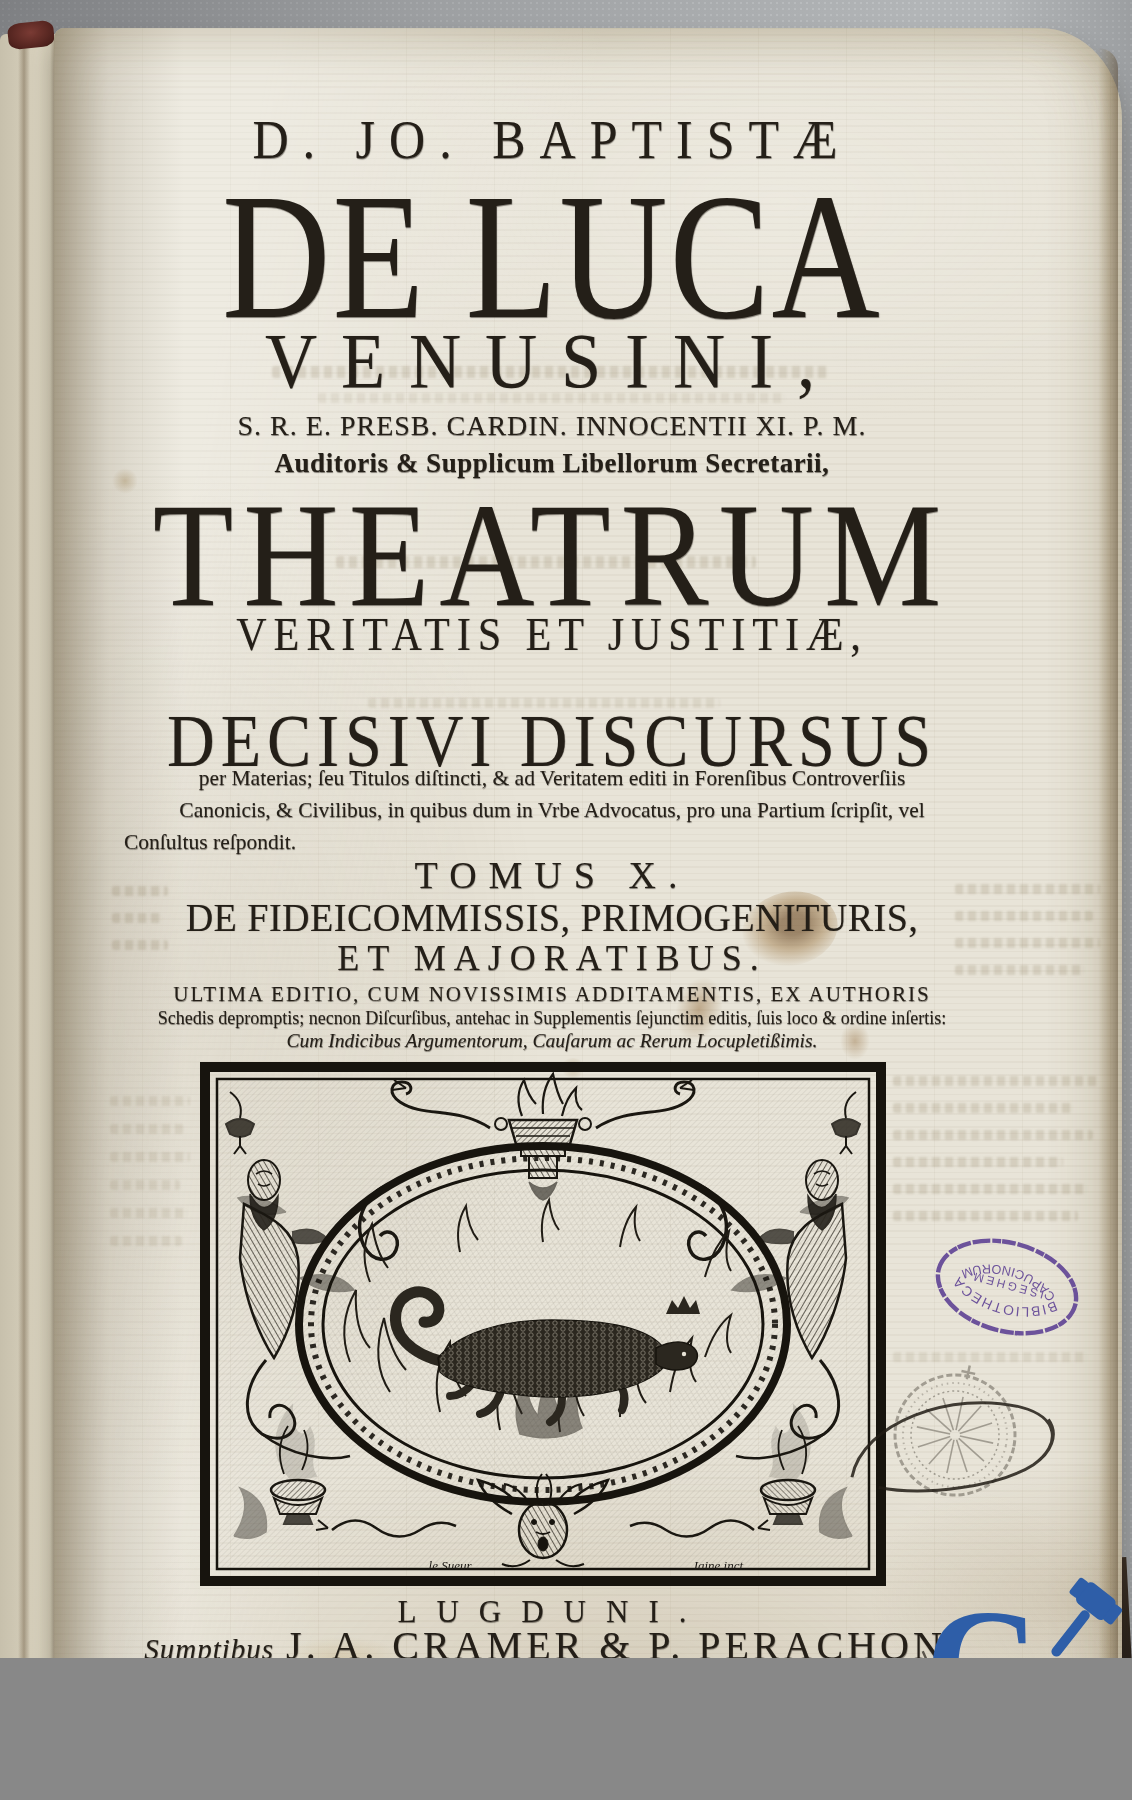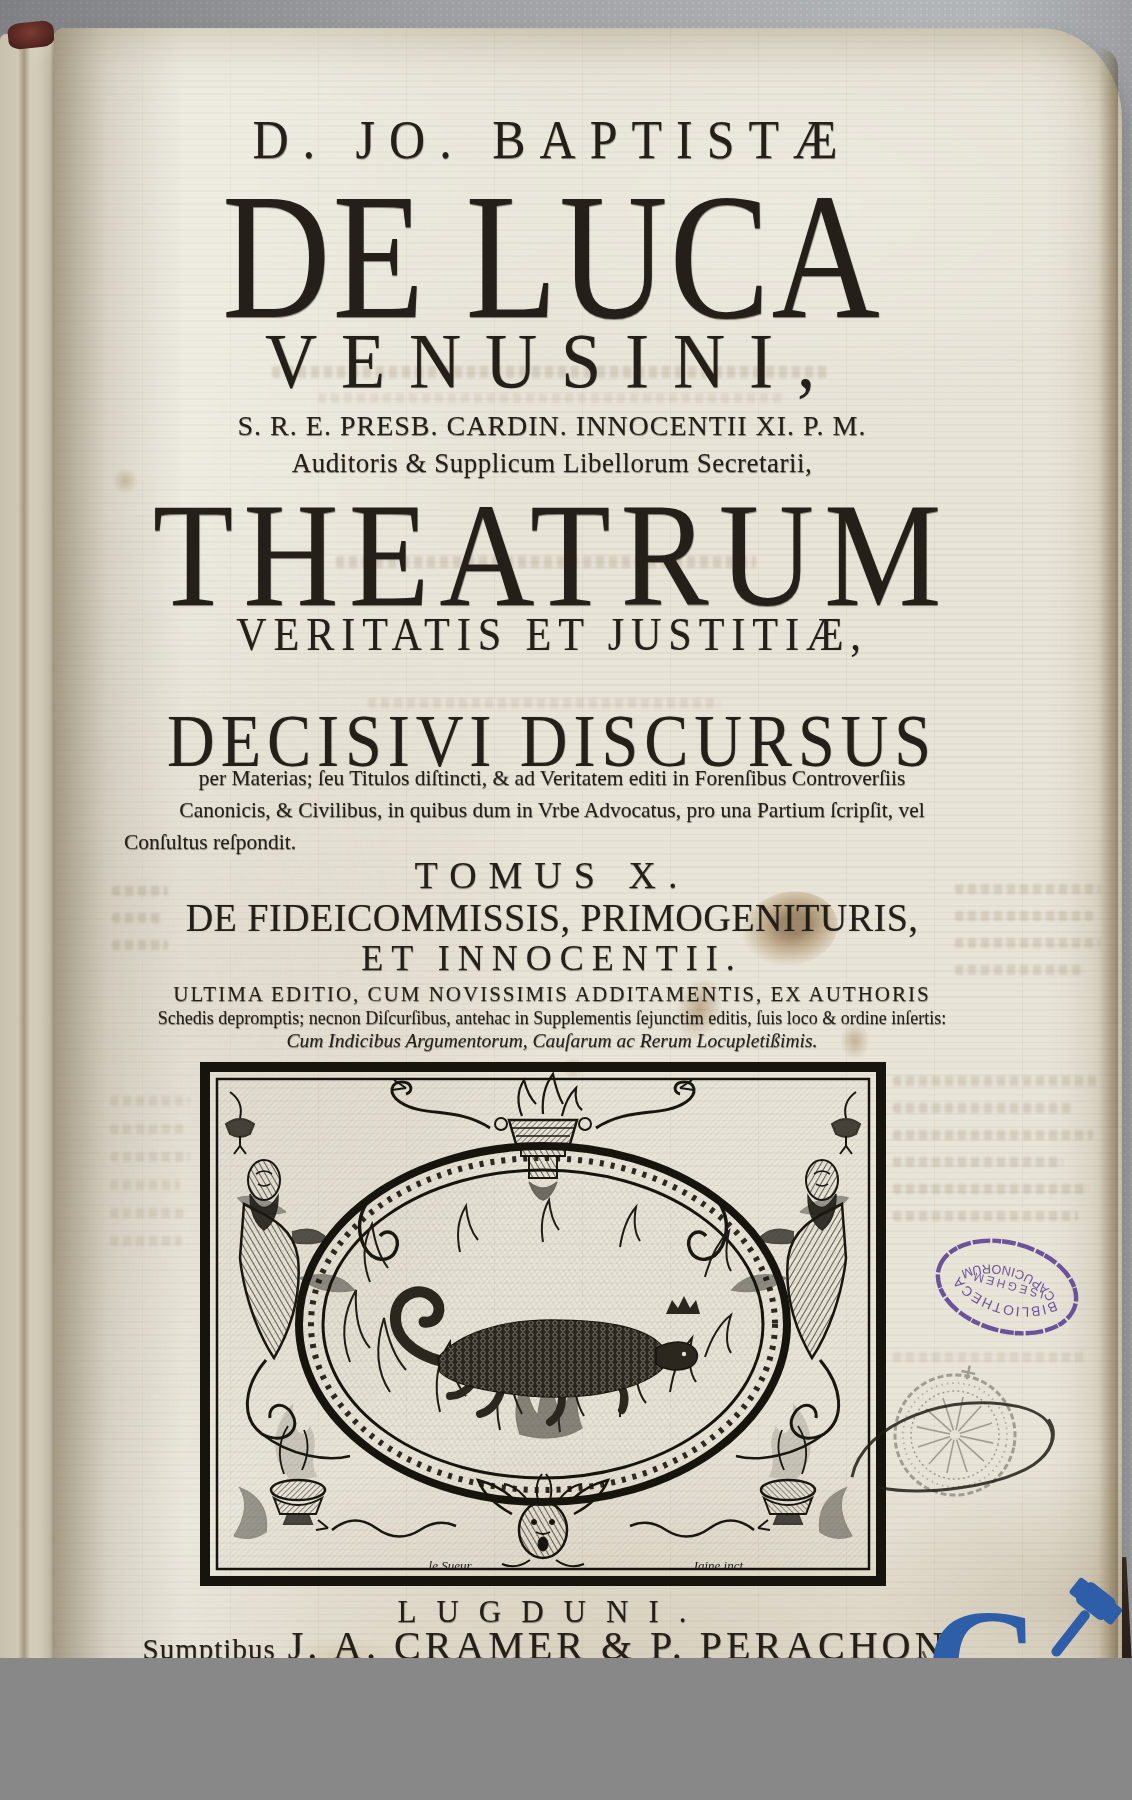--- a/index.html
+++ b/index.html
@@ -113,30 +113,30 @@
        background:radial-gradient(circle, rgba(148,118,66,.35), rgba(148,118,66,0) 70%);"></div>
   <div class="stain" style="left:560px;top:1058px;width:26px;height:20px;
        background:radial-gradient(circle, rgba(148,118,66,.3), rgba(148,118,66,0) 70%);"></div>
   <div class="stain" style="left:282px;top:1636px;width:120px;height:46px;
        background:radial-gradient(ellipse, rgba(185,155,95,.25), rgba(185,155,95,0) 70%);"></div>
 
   <div class="abs txt" style="top:112px;font-size:50px;letter-spacing:14px;transform:scaleY(1.1);transform-origin:top center;">D. JO. BAPTISTÆ</div>
   <div class="abs txt" style="top:166px;font-size:150px;letter-spacing:2px;transform:scaleY(1.2);transform-origin:top center;">DE LUCA</div>
   <div class="abs txt" style="top:322px;font-size:72px;letter-spacing:24px;transform:scaleY(1.08);transform-origin:top center;">VENUSINI,</div>
   <div class="abs txt" style="top:412px;font-size:28px;letter-spacing:1px;">S. R. E. PRESB. CARDIN. INNOCENTII XI. P. M.</div>
-  <div class="abs txt" style="top:450px;font-size:27px;font-weight:400;letter-spacing:.5px;">Auditoris &amp; Supplicum Libellorum Secretarii,</div>
+  <div class="abs txt" style="top:450px;font-size:27px;font-weight:700;letter-spacing:.5px;">Auditoris &amp; Supplicum Libellorum Secretarii,</div>
   <div class="abs txt" style="top:482px;font-size:132px;letter-spacing:10px;transform:scaleY(1.12);transform-origin:top center;">THEATRUM</div>
   <div class="abs txt" style="top:612px;font-size:42px;letter-spacing:7px;transform:scaleY(1.08);transform-origin:top center;">VERITATIS ET JUSTITIÆ,</div>
   <div class="abs txt" style="top:704px;font-size:66px;letter-spacing:6px;transform:scaleY(1.12);transform-origin:top center;">DECISIVI DISCURSUS</div>
   <div class="abs txt" style="top:768px;font-size:21.5px;">per Materias; ſeu Titulos diſtincti, &amp; ad Veritatem editi in Forenſibus Controverſiis</div>
   <div class="abs txt" style="top:800px;font-size:21.5px;">Canonicis, &amp; Civilibus, in quibus dum in Vrbe Advocatus, pro una Partium ſcripſit, vel</div>
   <div class="abs txt" style="top:832px;font-size:21.5px;text-align:left;padding-left:8px;">Conſultus reſpondit.</div>
   <div class="abs txt" style="top:856px;font-size:38px;letter-spacing:12px;">TOMUS X.</div>
   <div class="abs txt" style="top:896px;font-size:38px;letter-spacing:.5px;transform:scaleY(1.08);transform-origin:top center;">DE FIDEICOMMISSIS, PRIMOGENITURIS,</div>
-  <div class="abs txt" style="top:940px;font-size:36px;letter-spacing:8px;">ET INNOCENTII.</div>
+  <div class="abs txt" style="top:940px;font-size:36px;letter-spacing:8px;">ET MAJORATIBUS.</div>
   <div class="abs txt" style="top:984px;font-size:21px;letter-spacing:2px;">ULTIMA EDITIO, CUM NOVISSIMIS ADDITAMENTIS, EX AUTHORIS</div>
   <div class="abs txt" style="top:1009px;font-size:18px;">Schedis depromptis; necnon Diſcurſibus, antehac in Supplementis ſejunctim editis, ſuis loco &amp; ordine inſertis:</div>
   <div class="abs txt" style="top:1031px;font-size:19.5px;font-style:italic;">Cum Indicibus Argumentorum, Cauſarum ac Rerum Locupletißimis.</div>
 
   <svg class="abs" style="left:200px;top:1062px;" width="686" height="524" viewBox="0 0 686 524" xmlns="http://www.w3.org/2000/svg" xmlns:xlink="http://www.w3.org/1999/xlink">
     <defs>
       <pattern id="h1" width="4" height="4" patternUnits="userSpaceOnUse" patternTransform="rotate(45)">
         <line x1="0" y1="0" x2="0" y2="4" stroke="#2a261e" stroke-width="1"></line>
       </pattern>
       <pattern id="h2" width="5" height="5" patternUnits="userSpaceOnUse" patternTransform="rotate(-30)">
@@ -229,21 +229,21 @@
       <path d="M312,452 q-26,-14 -34,-34 q22,6 34,18 M374,452 q26,-14 34,-34 q-22,6 -34,18" fill="none" stroke-width="2.5"></path>
       <path d="M330,498 q-14,10 -28,4 M356,498 q14,10 28,4" fill="none" stroke-width="2"></path>
     </g>
 
     <text x="250" y="508" font-size="13" font-style="italic" font-family="Liberation Serif, serif" fill="#1b1814" text-anchor="middle">le Sueur</text>
     <text x="520" y="508" font-size="13" font-style="italic" font-family="Liberation Serif, serif" fill="#1b1814" text-anchor="middle">Iaine inct.</text>
   </svg>
 
   <div class="abs txt" style="top:1596px;font-size:31px;letter-spacing:20px;">LUGDUNI.</div>
   <div class="abs txt" style="top:1626px;font-size:40px;letter-spacing:4px;">
-    <span style="font-size:29px;letter-spacing:1px;margin-right:12px;">Sumptibus</span><span class="pub-caps">J. A. CRAMER &amp; P. PERACHON.</span>
+    <span style="font-size:29px;font-style:italic;letter-spacing:1px;margin-right:12px;">Sumptibus</span><span class="pub-caps">J. A. CRAMER &amp; P. PERACHON.</span>
   </div>
 
   <svg class="abs" style="left:880px;top:1360px;opacity:.45;transform:rotate(12deg);" width="150" height="150" viewBox="0 0 150 150">
     <g stroke="#4e493f" fill="none">
       <circle cx="75" cy="75" r="60" stroke-width="3" stroke-dasharray="6 3"></circle>
       <circle cx="75" cy="75" r="52" stroke-width="2" stroke-dasharray="1.5 4" opacity=".7"></circle>
       <circle cx="75" cy="75" r="44" stroke-width="1.5" stroke-dasharray="2 3"></circle>
       <g stroke-width="1.6">
         <line x1="75" y1="36" x2="75" y2="70"></line>
           <line x1="75" y1="36" x2="75" y2="70" transform="rotate(30 75 75)"></line>

